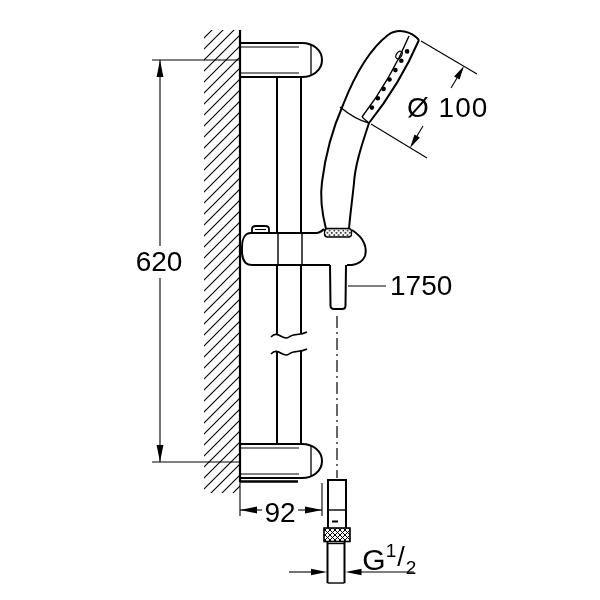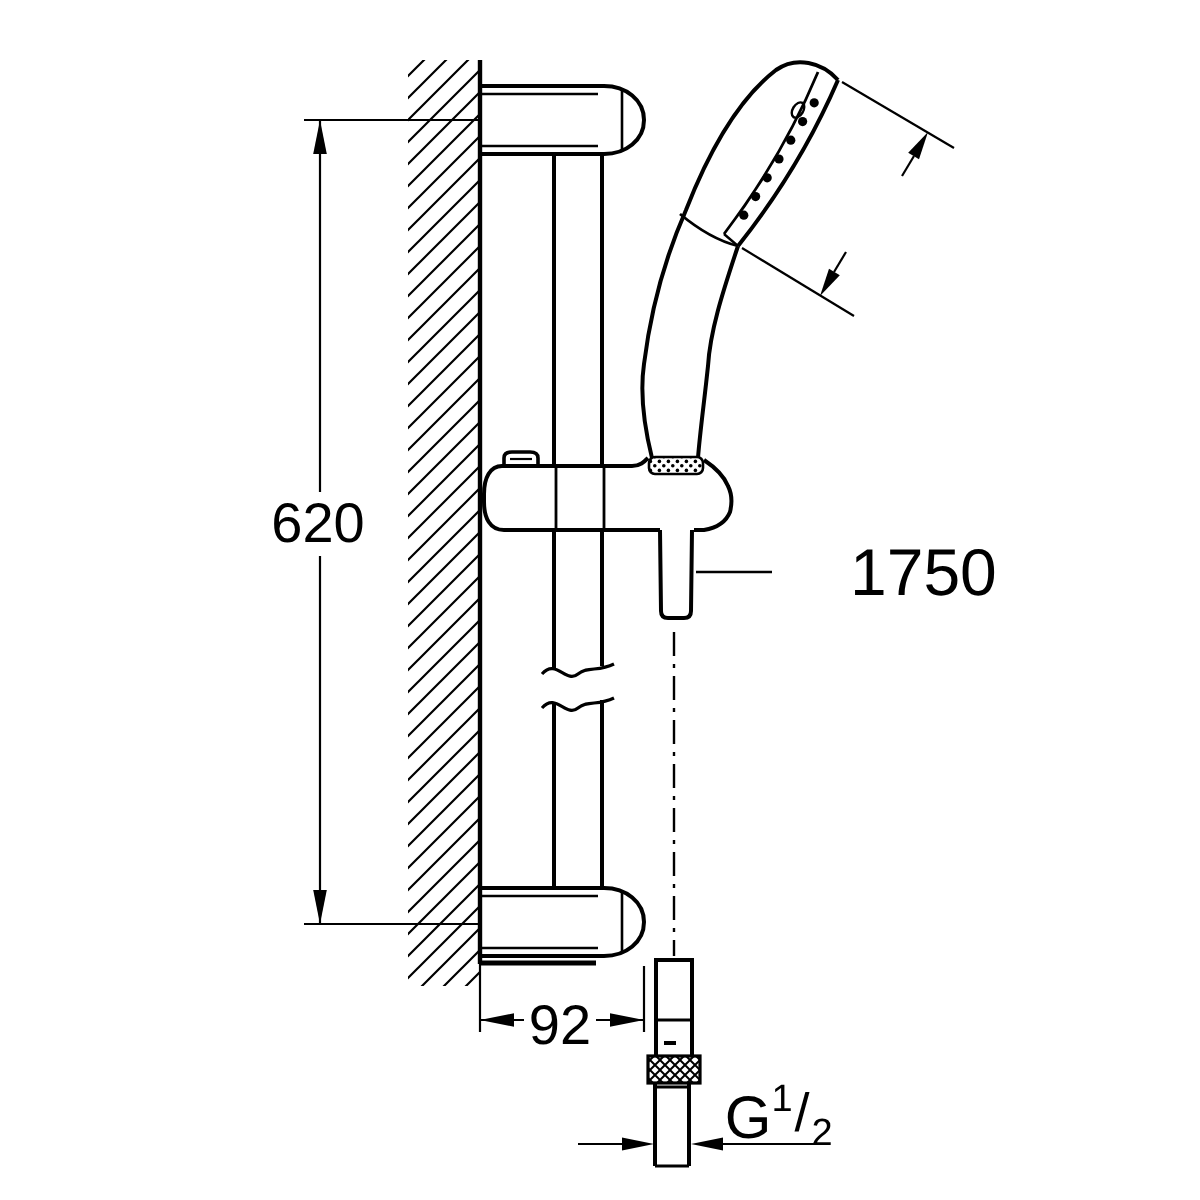--- a/index.html
+++ b/index.html
@@ -12,21 +12,21 @@
   }
   .sheet svg{position:absolute;left:0;top:0;}
   .dim{
     position:absolute;
     color:#000;
     white-space:nowrap;
     line-height:1;
     user-select:none;
   }
   .t620   {left:159px;top:262px;font-size:28px;transform:translate(-50%,-50%);}
-  .t1750  {left:390px;top:286px;font-size:33px;transform:translate(0,-50%);margin-left:35px;}
+  .t1750  {left:390px;top:286px;font-size:28px;transform:translate(0,-50%);}
   .t81    {left:280px;top:513px;font-size:28px;transform:translate(-50%,-50%);}
   .tdia   {left:407px;top:108px;font-size:28px;transform:translate(0,-50%);letter-spacing:1px;}
   .tg     {left:374px;top:560px;font-size:30px;transform:translate(-50%,-50%);}
   .tnum   {left:391px;top:550px;font-size:19px;transform:translate(-50%,-50%);}
   .tslash {left:401px;top:557px;font-size:27px;transform:translate(-50%,-50%);}
   .tden   {left:411px;top:567px;font-size:19px;transform:translate(-50%,-50%);}
 </style>
 </head>
 <body>
 
@@ -166,17 +166,18 @@
       <line x1="289" y1="572" x2="312" y2="572"></line>
       <polygon points="327,572 311,568.8 311,575.2" fill="#000" stroke="none"></polygon>
       <line x1="361" y1="572" x2="414" y2="572"></line>
       <polygon points="345.5,572 361.5,568.8 361.5,575.2" fill="#000" stroke="none"></polygon>
     </g>
   </svg>
 
   <span class="dim t620">620</span>
   <span class="dim t1750">1750</span>
   <span class="dim t81">92</span>
+  <span class="dim tdia">Ø 100</span>
   <span class="dim tg">G</span>
   <span class="dim tnum">1</span>
   <span class="dim tslash">/</span>
   <span class="dim tden">2</span>
 </div>
 
 </body></html>

